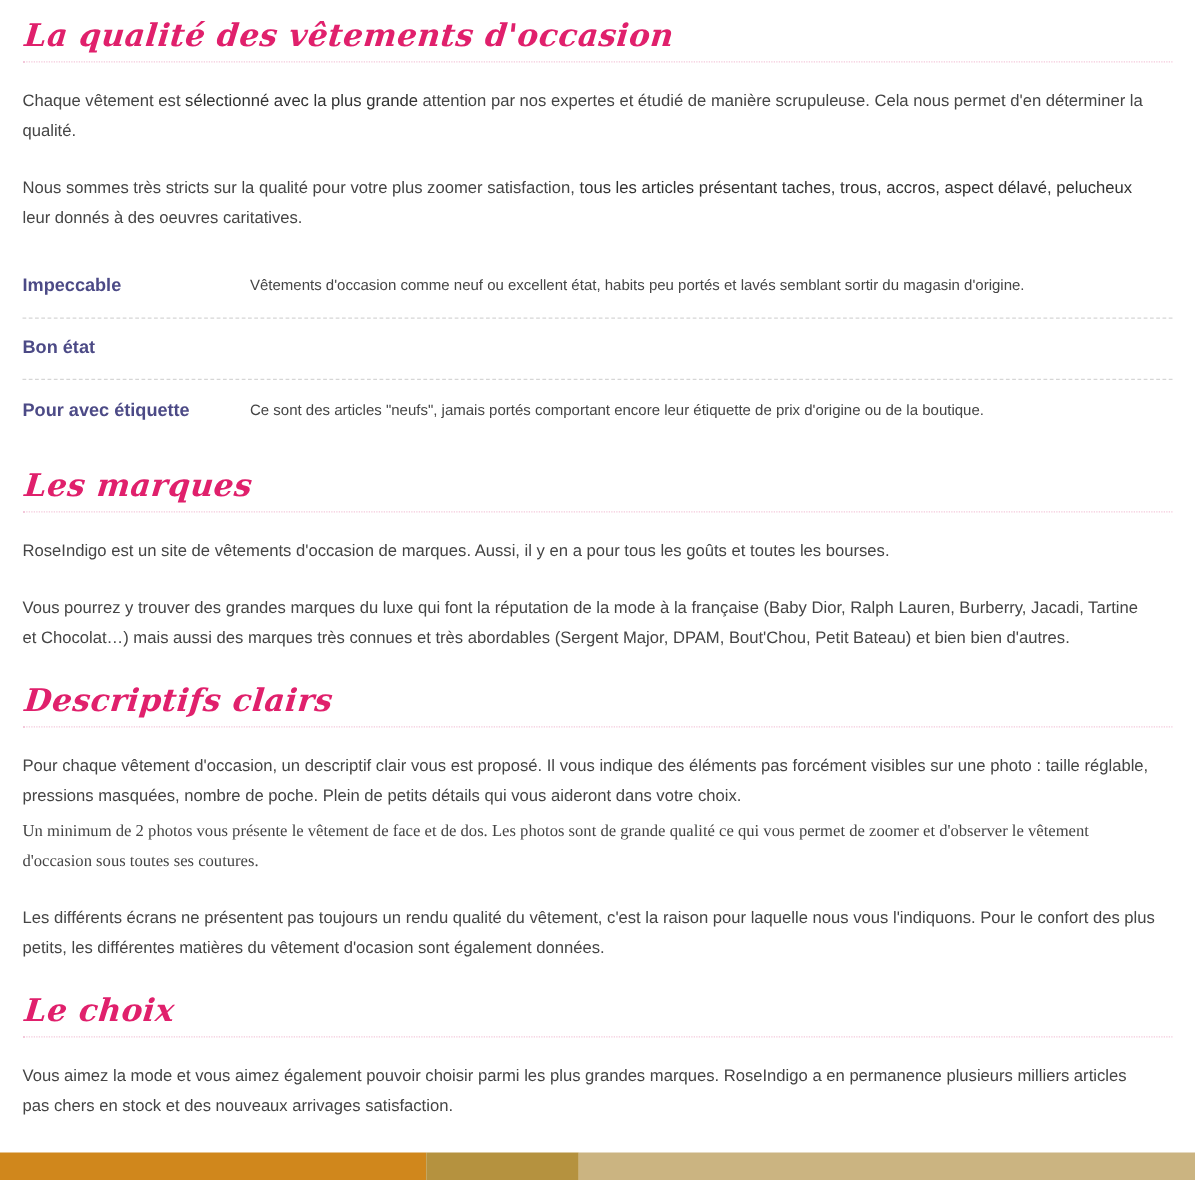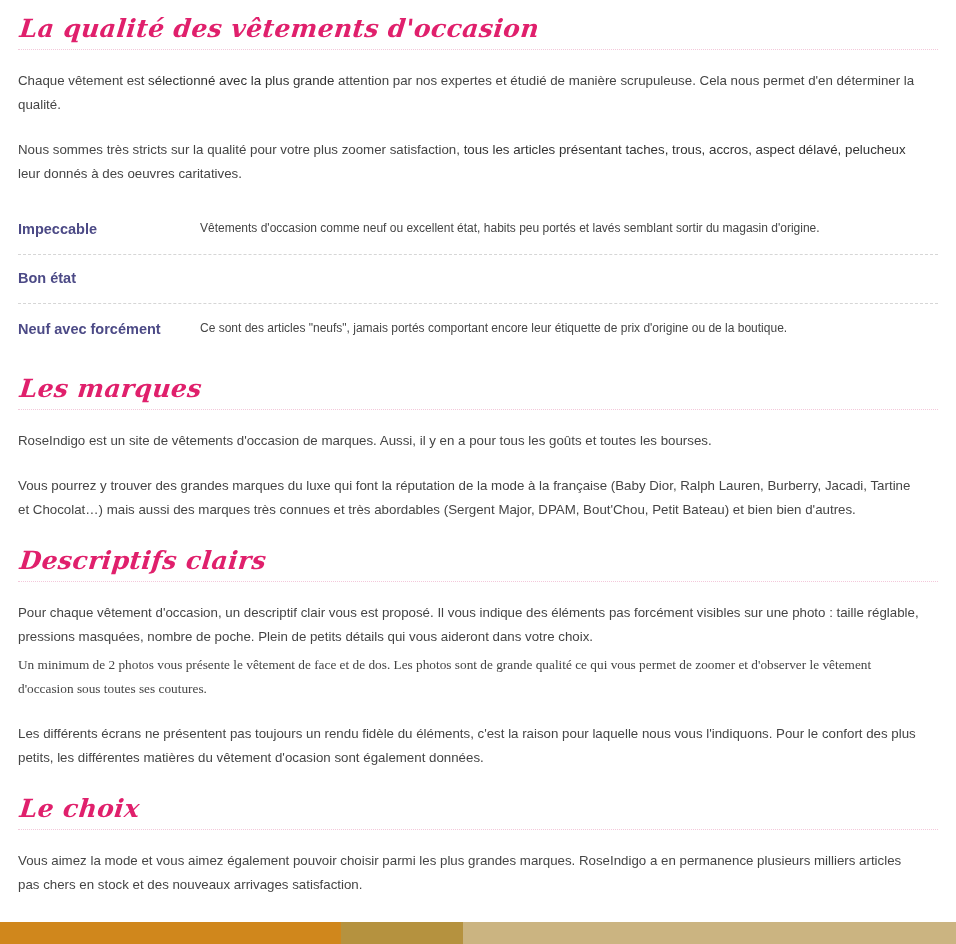--- a/index.html
+++ b/index.html
@@ -124,21 +124,21 @@
 
     <div class="deflist">
       <div class="defrow">
         <div class="defterm">Impeccable</div>
         <div class="defdesc">Vêtements d'occasion comme neuf ou excellent état, habits peu portés et lavés semblant sortir du magasin d'origine.</div>
       </div>
       <div class="defrow">
         <div class="defterm">Bon état</div>
       </div>
       <div class="defrow">
-        <div class="defterm">Neuf avec forcément</div>
+        <div class="defterm">Pour avec étiquette</div>
         <div class="defdesc">Ce sont des articles "neufs", jamais portés comportant encore leur étiquette de prix d'origine ou de la boutique.</div>
       </div>
     </div>
   </section>
 
   <section class="section">
     <div class="sec-head-wrap">
       <h2 class="sec-title">Les marques</h2>
       <hr class="sec-rule">
     </div>
@@ -146,21 +146,21 @@
     <p class="body">Vous pourrez y trouver des grandes marques du luxe qui font la réputation de la mode à la française (Baby Dior, Ralph Lauren, Burberry, Jacadi, Tartine et Chocolat…) mais aussi des marques très connues et très abordables (Sergent Major, DPAM, Bout'Chou, Petit Bateau) et bien bien d'autres.</p>
   </section>
 
   <section class="section">
     <div class="sec-head-wrap">
       <h2 class="sec-title">Descriptifs clairs</h2>
       <hr class="sec-rule">
     </div>
     <p class="body tight">Pour chaque vêtement d'occasion, un descriptif clair vous est proposé. Il vous indique des éléments pas forcément visibles sur une photo : taille réglable, pressions masquées, nombre de poche. Plein de petits détails qui vous aideront dans votre choix.</p>
     <p class="body" style="padding-top:0;font-family:Liberation Serif, serif;">Un minimum de 2 photos vous présente le vêtement de face et de dos. Les photos sont de grande qualité ce qui vous permet de zoomer et d'observer le vêtement d'occasion sous toutes ses coutures.</p>
-    <p class="body">Les différents écrans ne présentent pas toujours un rendu fidèle du éléments, c'est la raison pour laquelle nous vous l'indiquons. Pour le confort des plus petits, les différentes matières du vêtement d'ocasion sont également données.</p>
+    <p class="body">Les différents écrans ne présentent pas toujours un rendu qualité du vêtement, c'est la raison pour laquelle nous vous l'indiquons. Pour le confort des plus petits, les différentes matières du vêtement d'ocasion sont également données.</p>
   </section>
 
   <section class="section">
     <div class="sec-head-wrap">
       <h2 class="sec-title">Le choix</h2>
       <hr class="sec-rule">
     </div>
     <p class="body">Vous aimez la mode et vous aimez également pouvoir choisir parmi les plus grandes marques. RoseIndigo a en permanence plusieurs milliers articles pas chers en stock et des nouveaux arrivages satisfaction.</p>
   </section>
 

